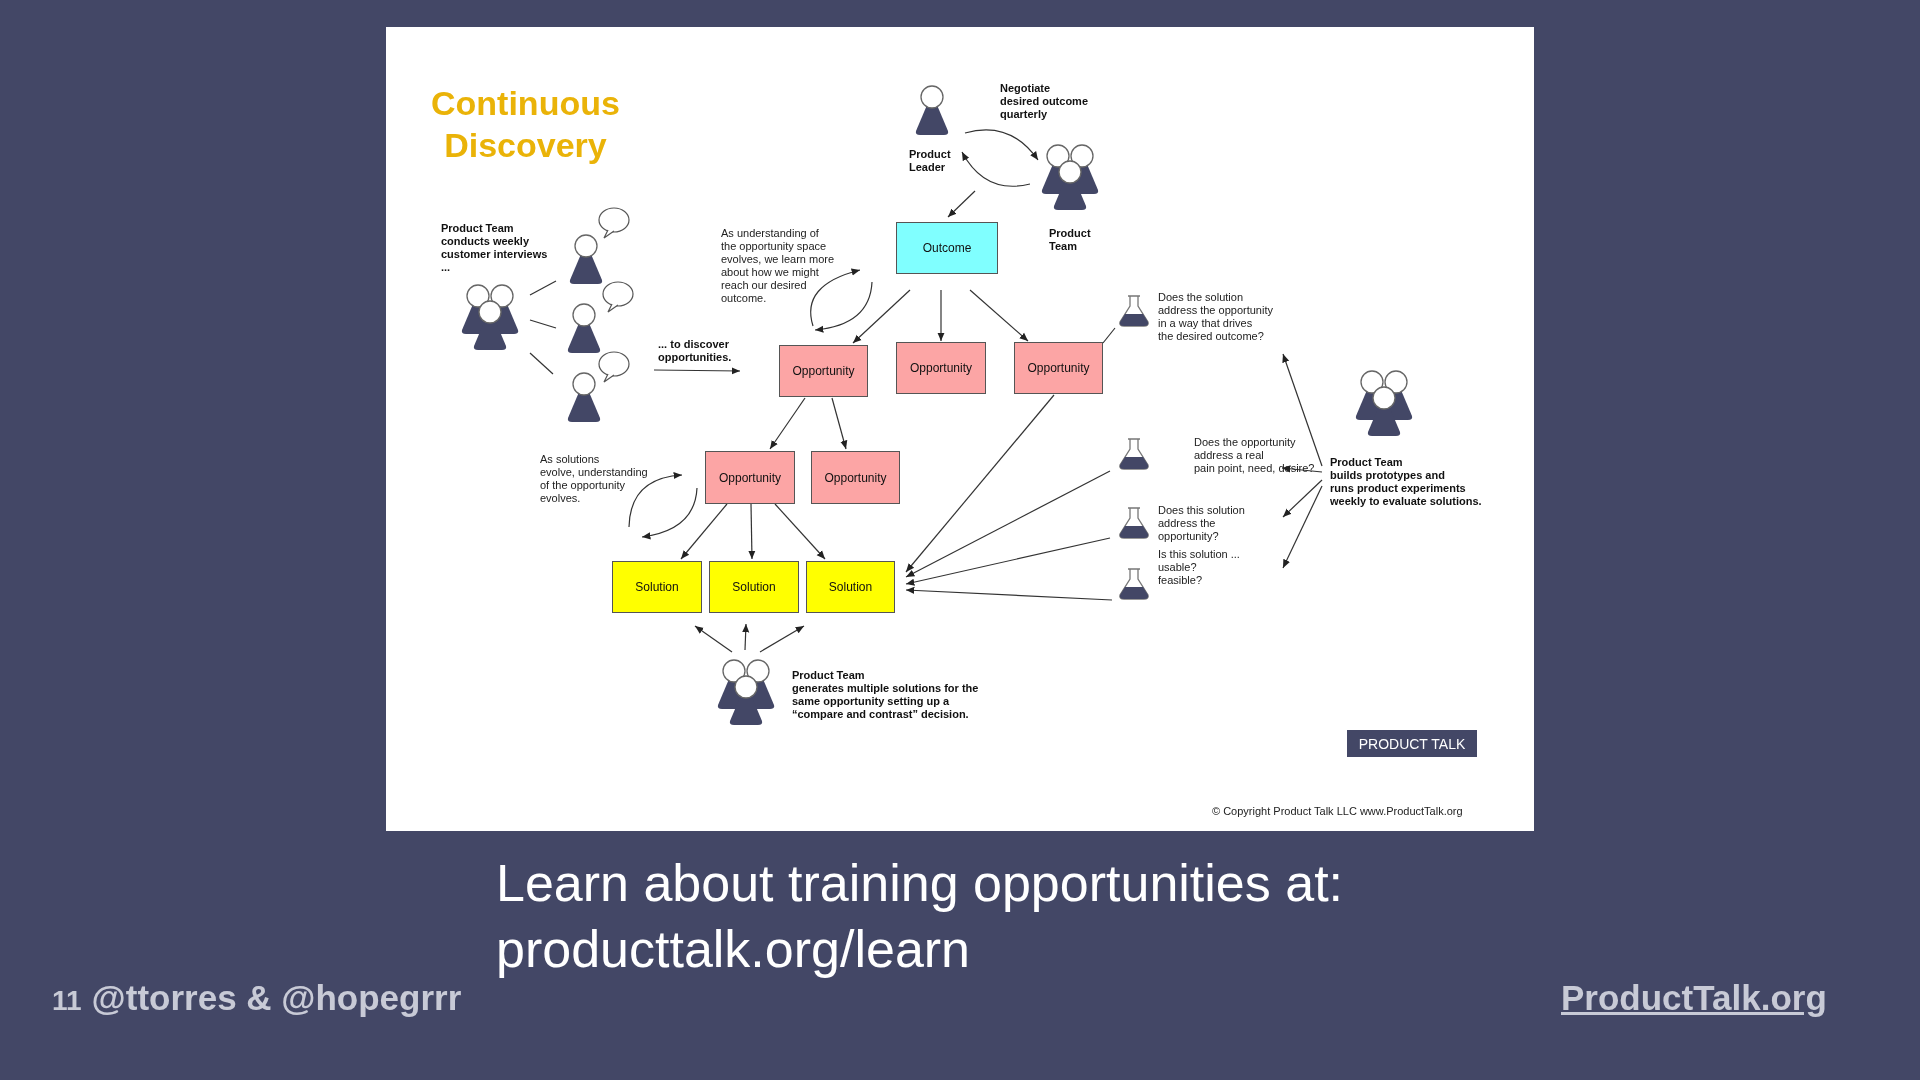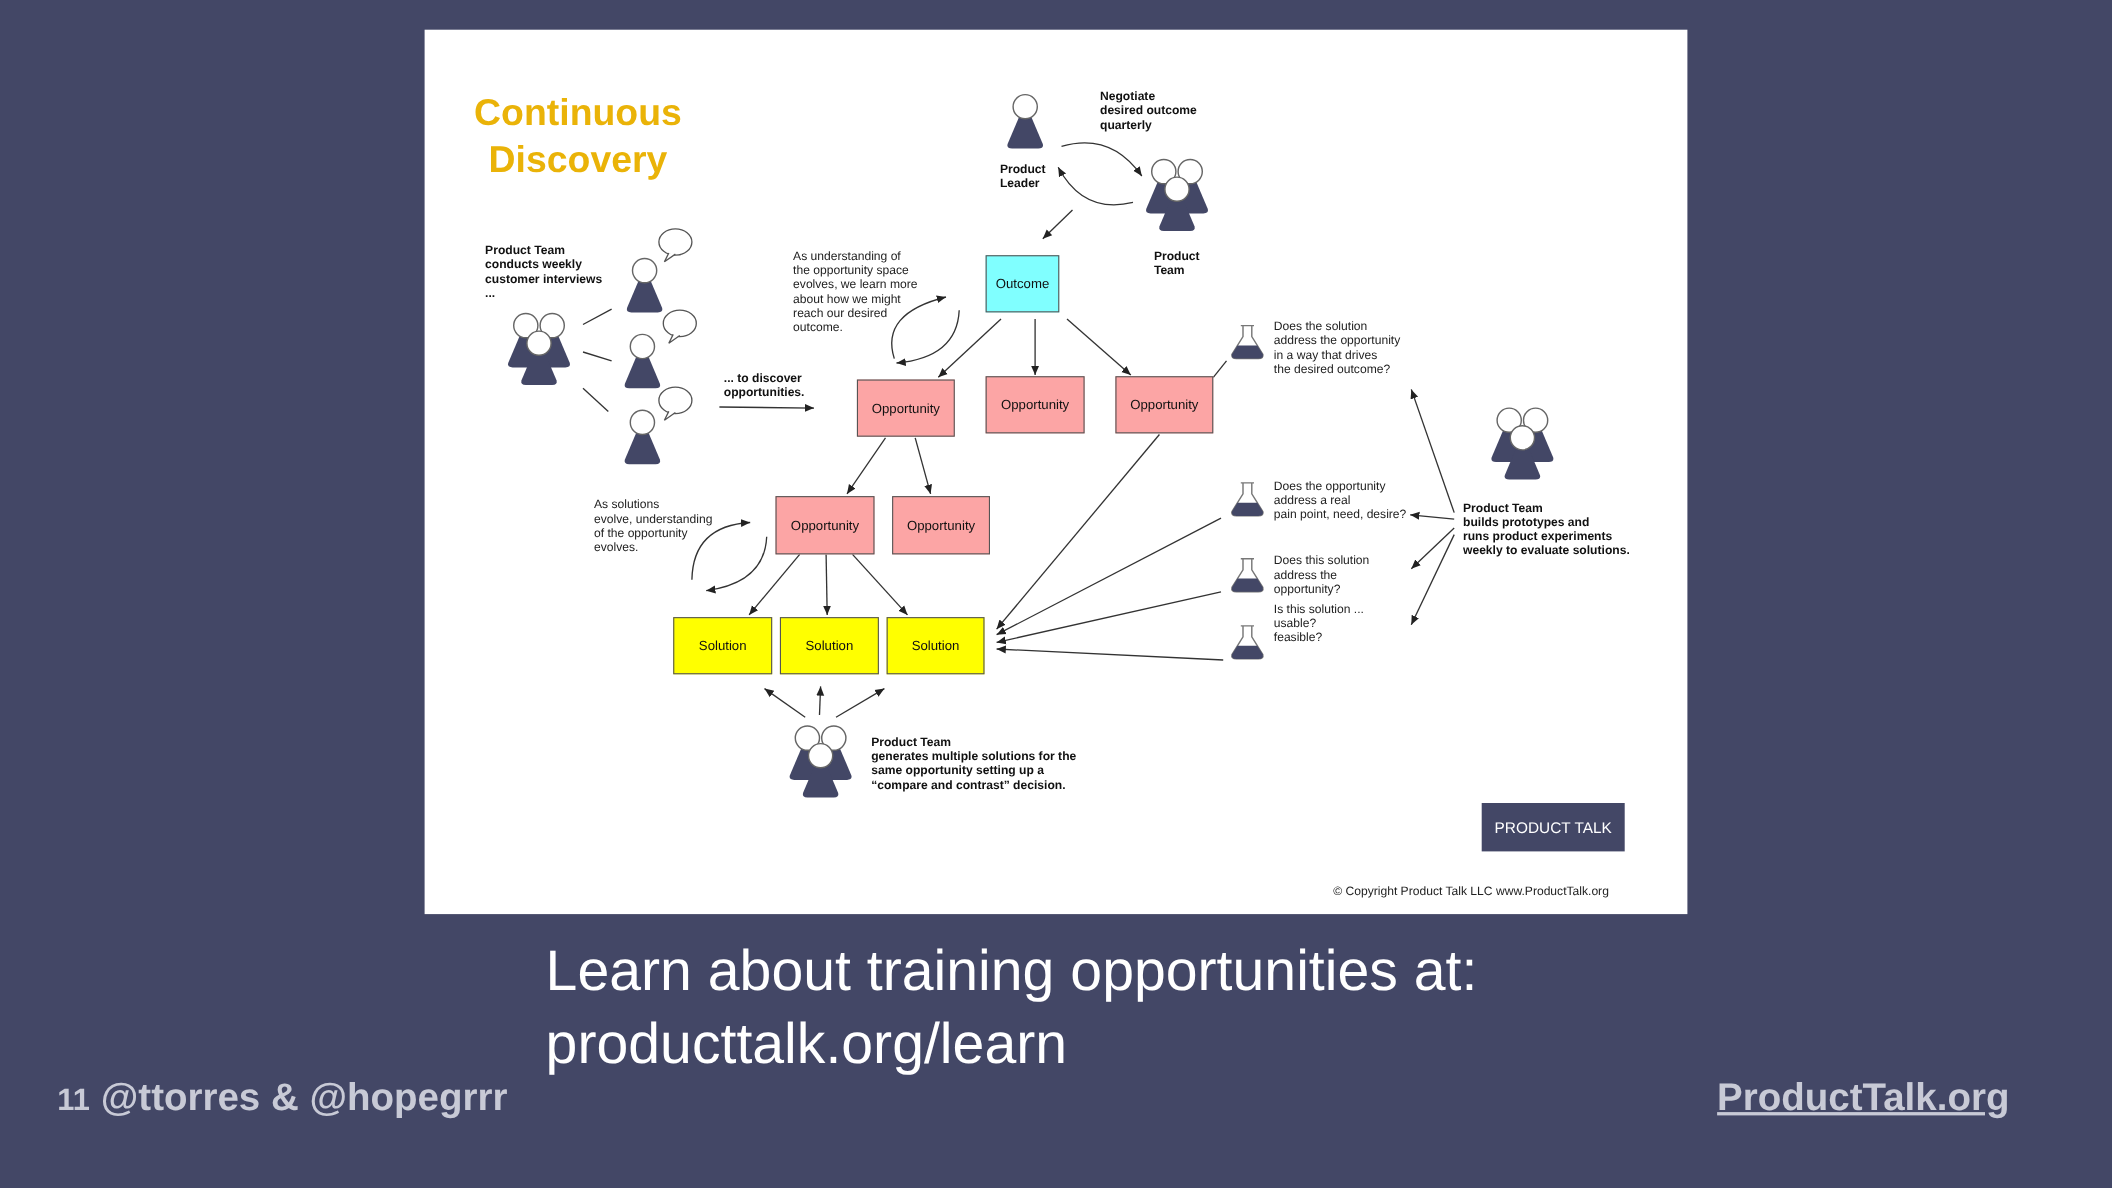--- a/index.html
+++ b/index.html
@@ -7,21 +7,21 @@
   .panel{position:absolute;left:386px;top:27px;width:1148px;height:804px;background:#ffffff;}
   .abs{position:absolute;}
   svg.diagram{position:absolute;left:0;top:0;width:1920px;height:1080px;pointer-events:none;}
   .title{left:431px;top:82px;font-size:34px;font-weight:bold;line-height:42px;color:#eab308;white-space:pre-line;text-align:center;}
   .lbl{font-size:11px;line-height:13px;color:#222;white-space:pre-line;}
   .lbl.b{font-weight:bold;color:#111;}
   .box{position:absolute;display:flex;align-items:center;justify-content:center;font-size:12px;color:#111;border:1px solid #555;box-sizing:border-box;}
   .green{background:#fca5a5;}
   .cyan{background:#80ffff;}
   .yellow{background:#ffff00;}
-  .badge{left:1347px;top:730px;width:130px;height:44px;background:#434766;color:#fff;font-size:14px;display:flex;align-items:center;justify-content:center;}
+  .badge{left:1347px;top:730px;width:130px;height:27px;background:#434766;color:#fff;font-size:14px;display:flex;align-items:center;justify-content:center;}
   .copy{left:1212px;top:805px;font-size:11px;color:#222;}
   .learn{left:496px;top:850px;font-size:52px;line-height:66px;color:#fff;white-space:pre-line;}
   .footer-left{left:52px;top:978px;font-size:35px;color:#c8cad6;font-weight:bold;}
   .footer-left .num{font-weight:bold;font-size:28px;margin-right:10px;}
   .footer-right{left:1561px;top:978px;font-size:35px;color:#c8cad6;font-weight:bold;text-decoration:underline;}
 </style>
 </head>
 <body>
 
 <div class="panel"></div>
@@ -161,21 +161,21 @@
 the opportunity space
 evolves, we learn more
 about how we might
 reach our desired
 outcome.</div>
 <div class="abs lbl" style="left:540px;top:453px;">As solutions
 evolve, understanding
 of the opportunity
 evolves.</div>
 
-<div class="box cyan" style="left:896px;top:232px;width:67px;height:52px;">
+<div class="box cyan" style="left:896px;top:222px;width:102px;height:52px;">
     <span>Outcome</span>
   </div>
 <div class="box green" style="left:779px;top:345px;width:89px;height:52px;">
     <span>Opportunity</span>
   </div>
 <div class="box green" style="left:896px;top:342px;width:90px;height:52px;">
     <span>Opportunity</span>
   </div>
 <div class="box green" style="left:1014px;top:342px;width:89px;height:52px;">
     <span>Opportunity</span>
@@ -193,21 +193,21 @@
     <span>Solution</span>
   </div>
 <div class="box yellow" style="left:806px;top:561px;width:89px;height:52px;">
     <span>Solution</span>
   </div>
 
 <div class="abs lbl" style="left:1158px;top:291px;">Does the solution
 address the opportunity
 in a way that drives
 the desired outcome?</div>
-<div class="abs lbl" style="left:1158px;top:436px;">Does the opportunity
+<div class="abs lbl" style="left:1194px;top:436px;">Does the opportunity
 address a real
 pain point, need, desire?</div>
 <div class="abs lbl" style="left:1158px;top:504px;">Does this solution
 address the
 opportunity?</div>
 <div class="abs lbl" style="left:1158px;top:548px;">Is this solution ...
 usable?
 feasible?</div>
 
 <div class="abs" style="left:1330px;top:456px;">

